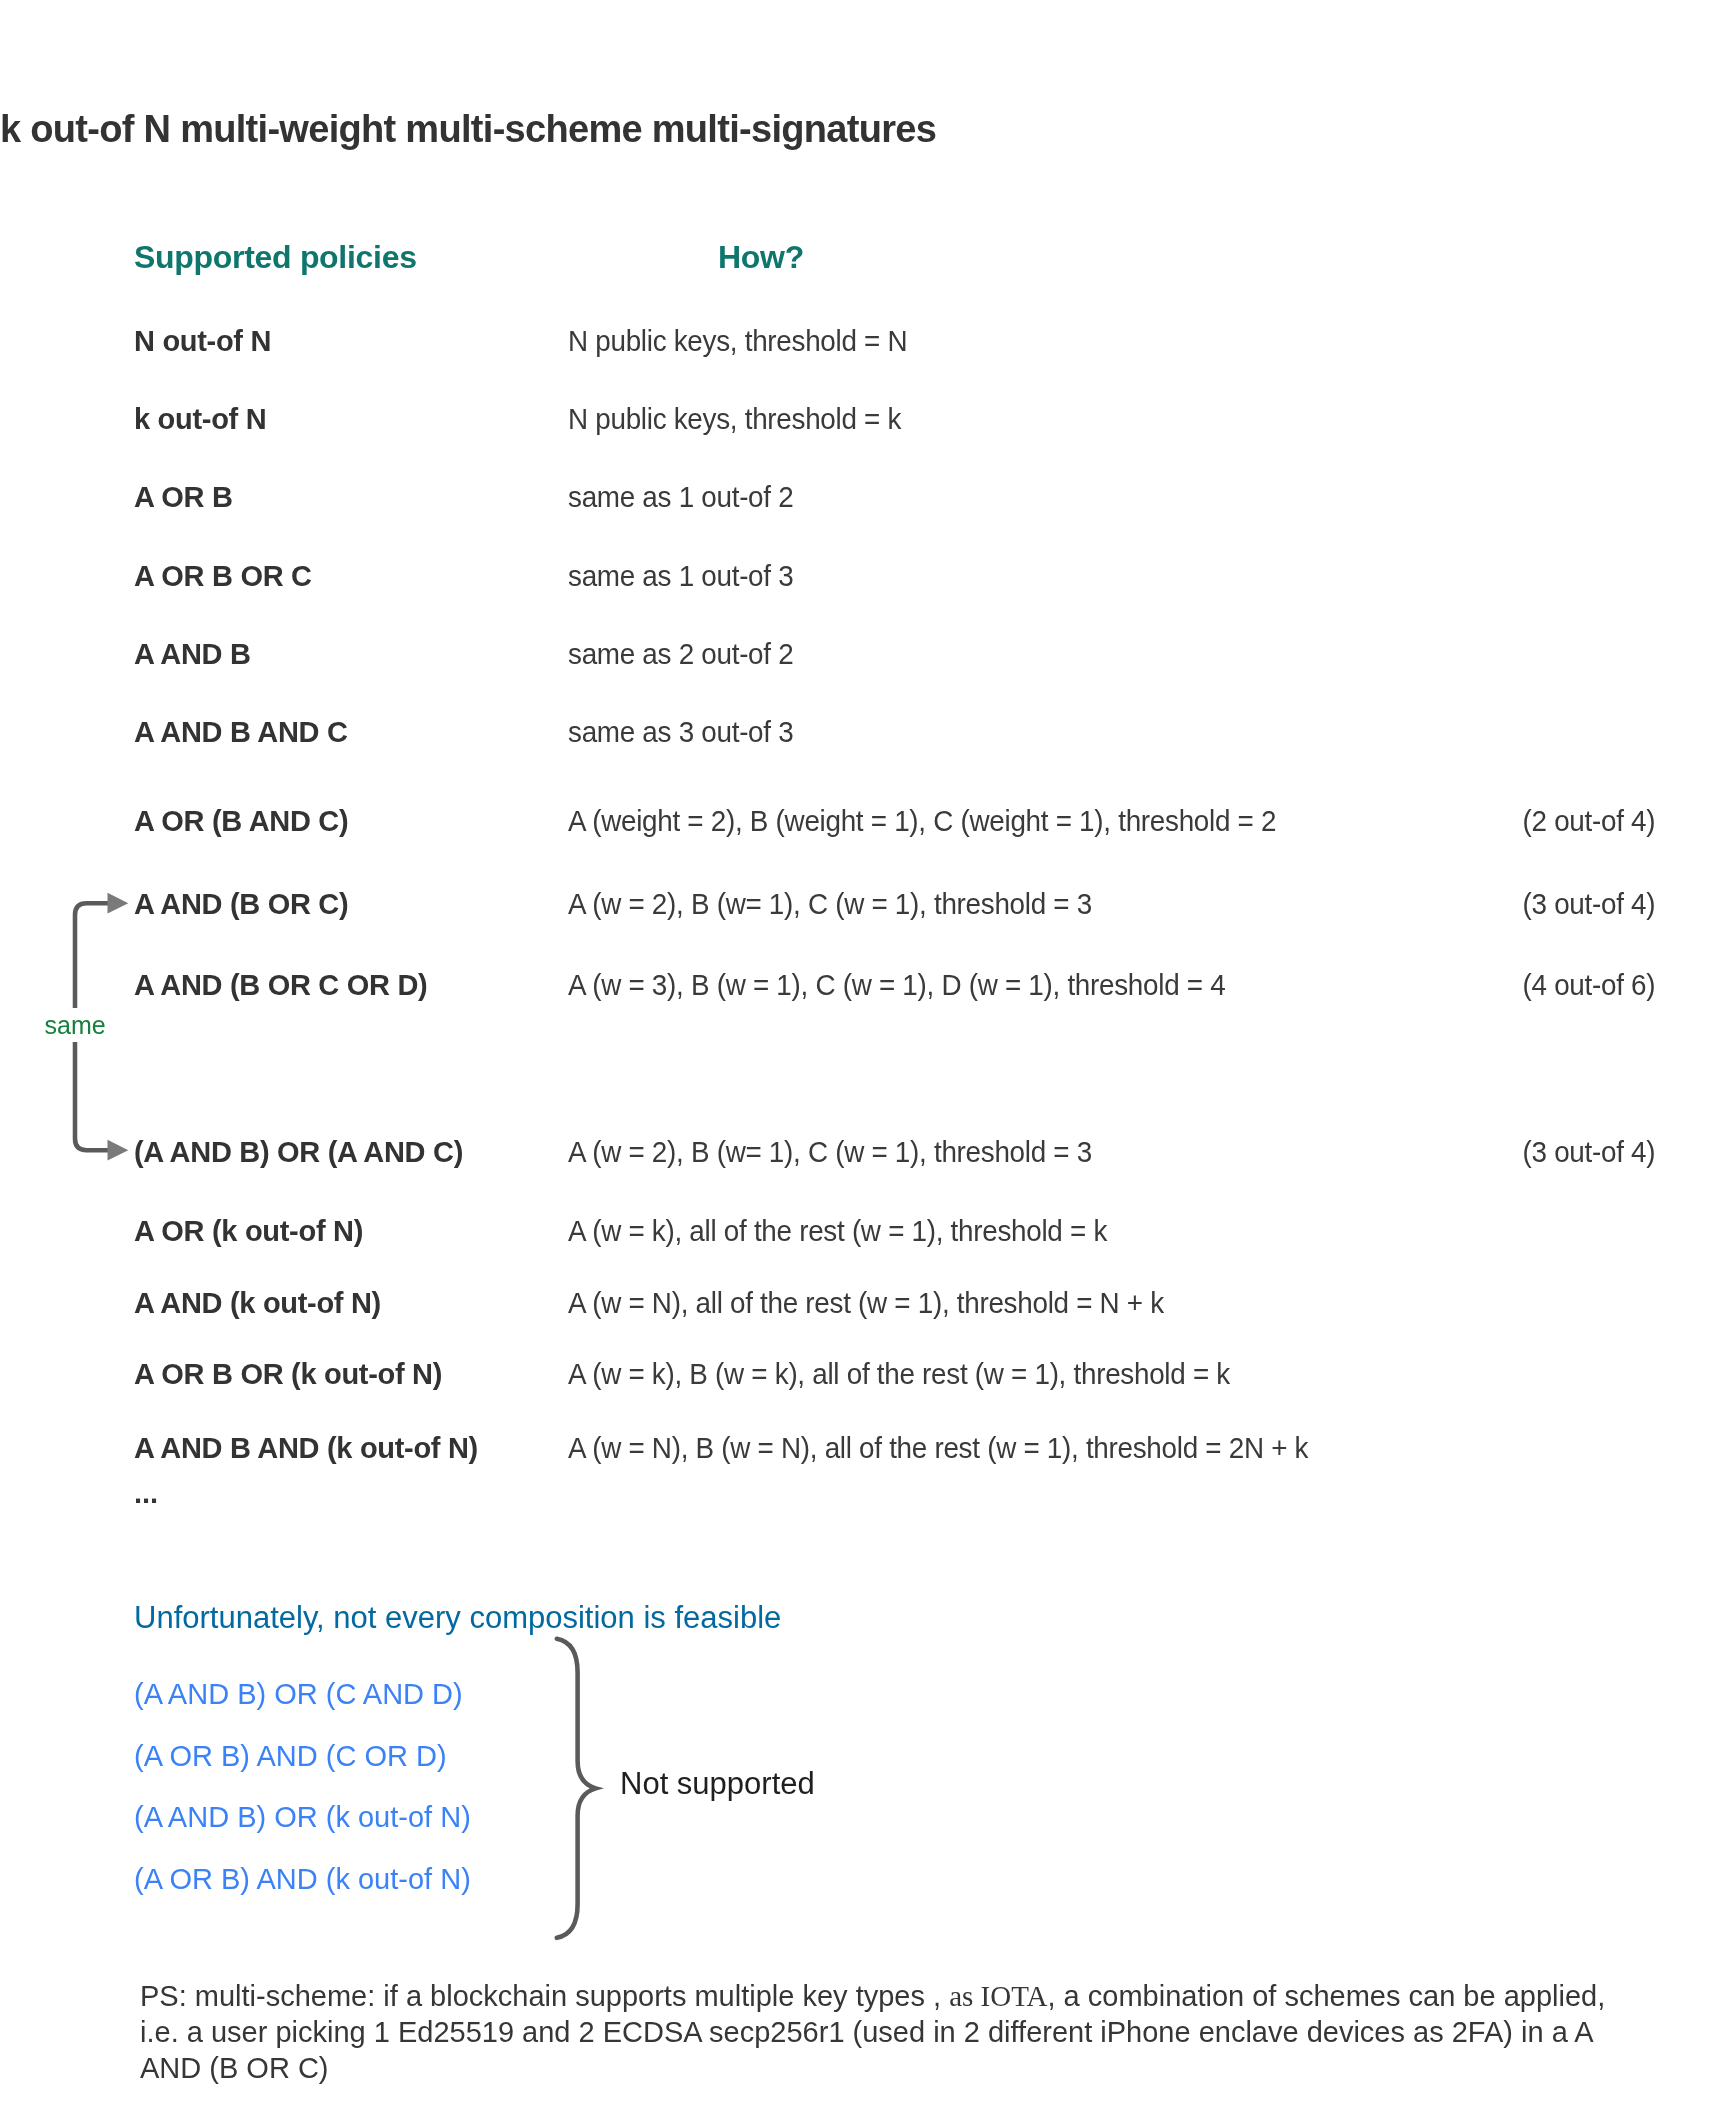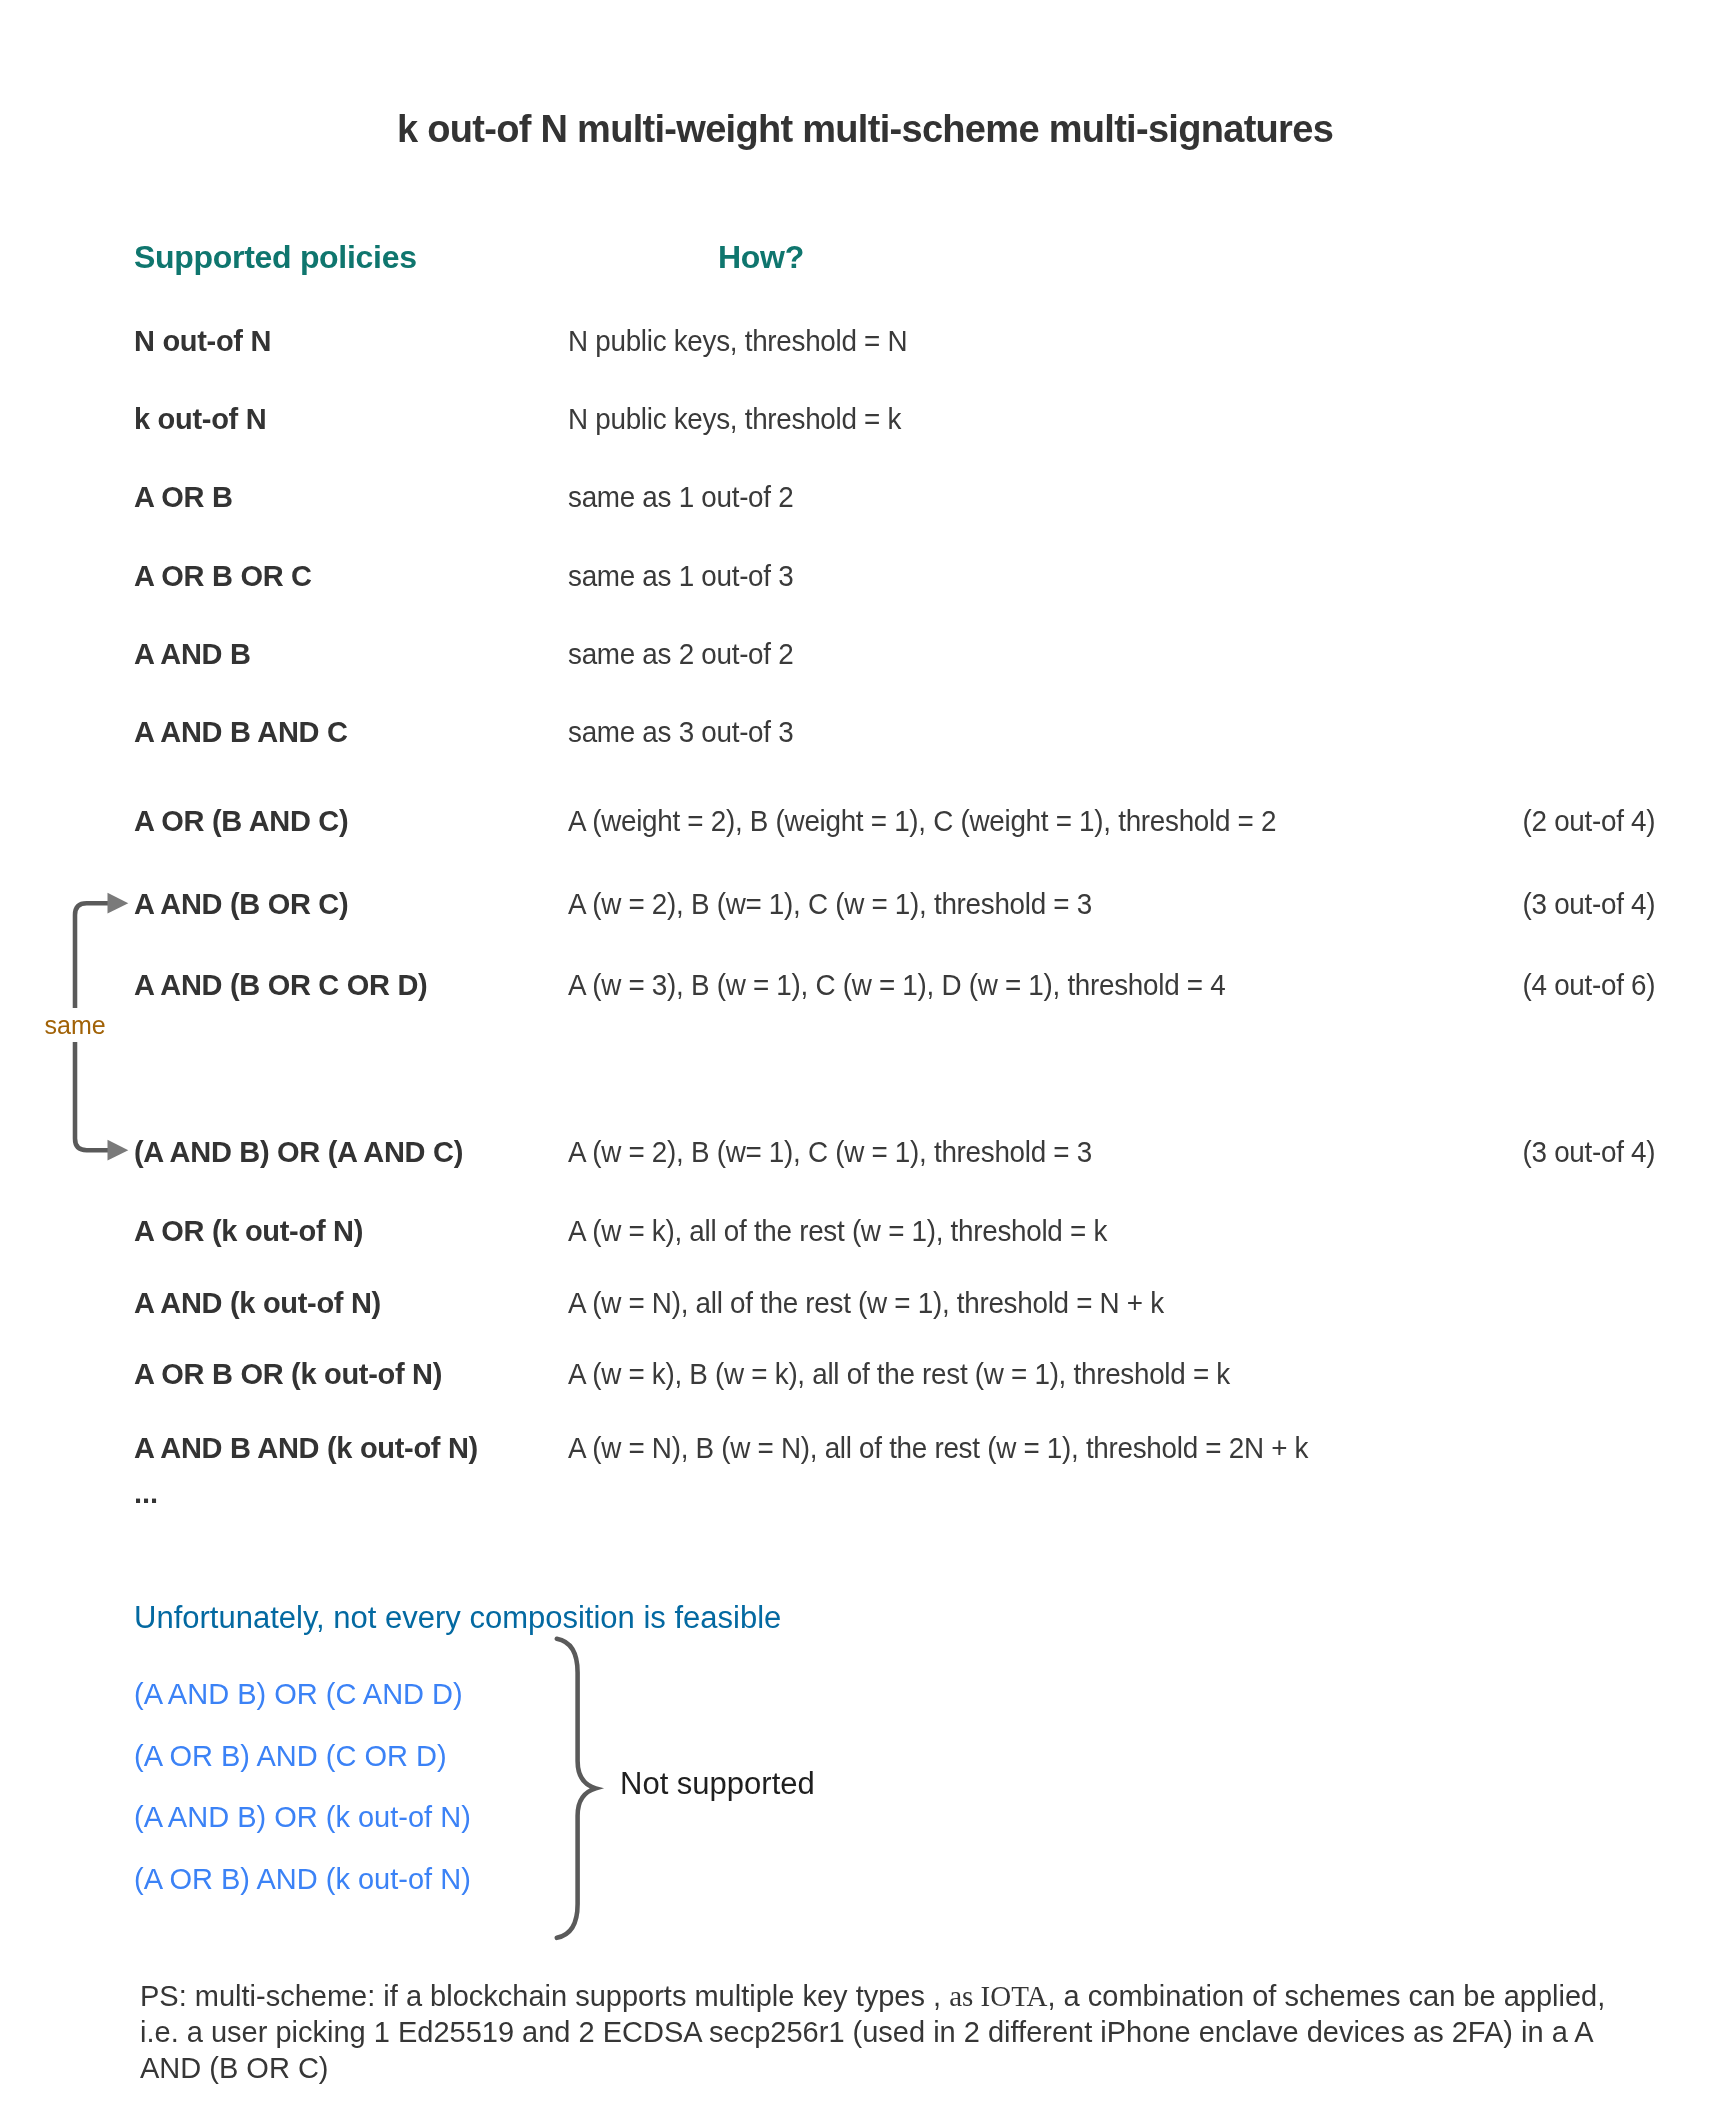--- a/index.html
+++ b/index.html
@@ -1,36 +1,36 @@
 <!DOCTYPE html>
 <html style="font-size:10.4px"><head>
 <meta charset="utf-8">
 <style>
   html,body{margin:0;padding:0;background:#ffffff;}
   body{font-family:"Liberation Sans",sans-serif;color:#363636;}
   .canvas{position:relative;width:1730px;height:2119px;background:#ffffff;overflow:hidden;}
 
-  .title{position:absolute;left:0;right:0;top:108px;text-align:center;
+  .title{position:absolute;left:0;right:0;top:108px;
          font-size:38px;font-weight:700;letter-spacing:-0.7px;color:#333333;white-space:nowrap;}
 
   .colhead{position:absolute;top:239px;font-size:32px;font-weight:700;letter-spacing:-0.3px;color:#0f766e;white-space:nowrap;}
   .colhead.policies{left:134px;}
   .colhead.how{left:718px;}
 
   .row{position:absolute;left:0;width:100%;height:39px;}
   .policy{position:absolute;left:134px;top:0;font-size:29px;font-weight:700;
           letter-spacing:-0.3px;white-space:nowrap;color:#333333;}
   .howtxt{position:absolute;left:568px;top:0;font-size:29px;letter-spacing:-0.3px;
           white-space:nowrap;color:#3a3a3a;transform:scaleX(0.96);transform-origin:left top;}
   .note{position:absolute;right:75px;top:0;font-size:29px;letter-spacing:-0.3px;
         white-space:nowrap;color:#3a3a3a;transform:scaleX(0.96);transform-origin:right top;}
 
   .ellipsis{position:absolute;left:134px;top:1477px;font-size:29px;font-weight:700;color:#333333;}
 
-  .same-label{position:absolute;left:42px;top:1008px;font-size:25px;color:#a16207;
+  .same-label{position:absolute;left:42px;top:1008px;font-size:25px;color:#15803d;
               background:#ffffff;padding:2.6px 2.6px;z-index:2;}
   .svg-abs{position:absolute;z-index:1;}
 
   .red-heading{position:absolute;left:134px;top:1600px;font-size:31px;color:#0369a1;white-space:nowrap;}
   .red-item{position:absolute;left:134px;font-size:29px;color:#3b82f6;white-space:nowrap;}
   .not-supported{position:absolute;left:620px;top:1766px;font-size:31px;color:#1f1f1f;white-space:nowrap;}
 
   .ps{position:absolute;left:140px;top:1949px;width:1502px;font-size:29px;line-height:36px;color:#363636;}
   .serif{font-family:"Liberation Serif",serif;}
 </style>

